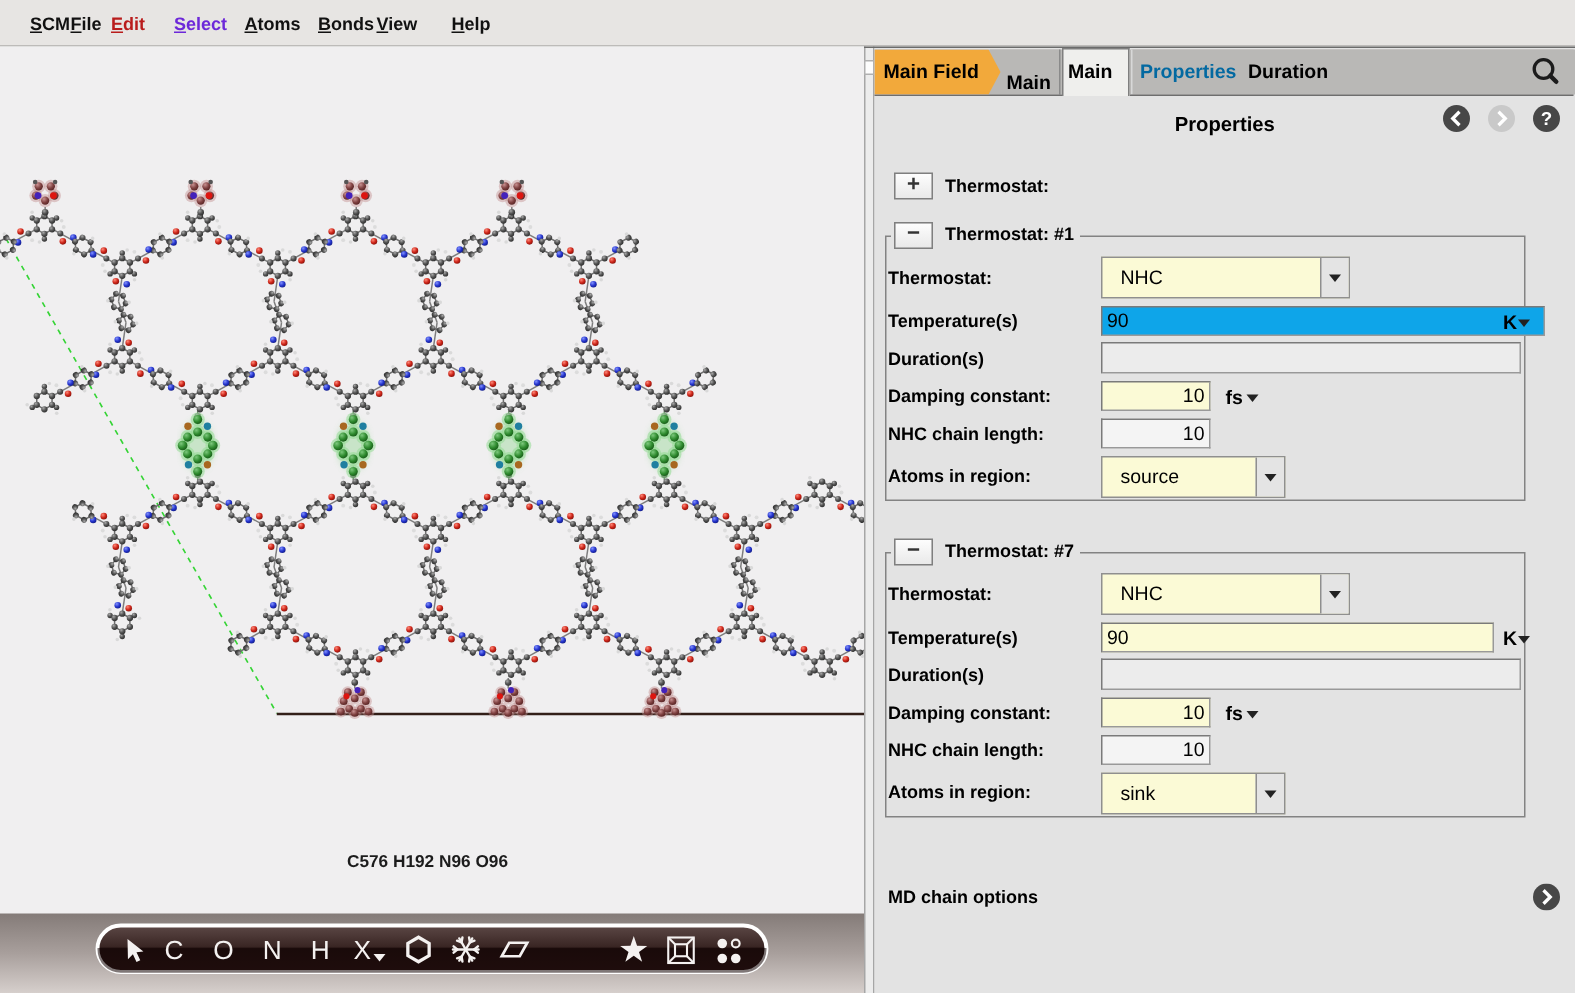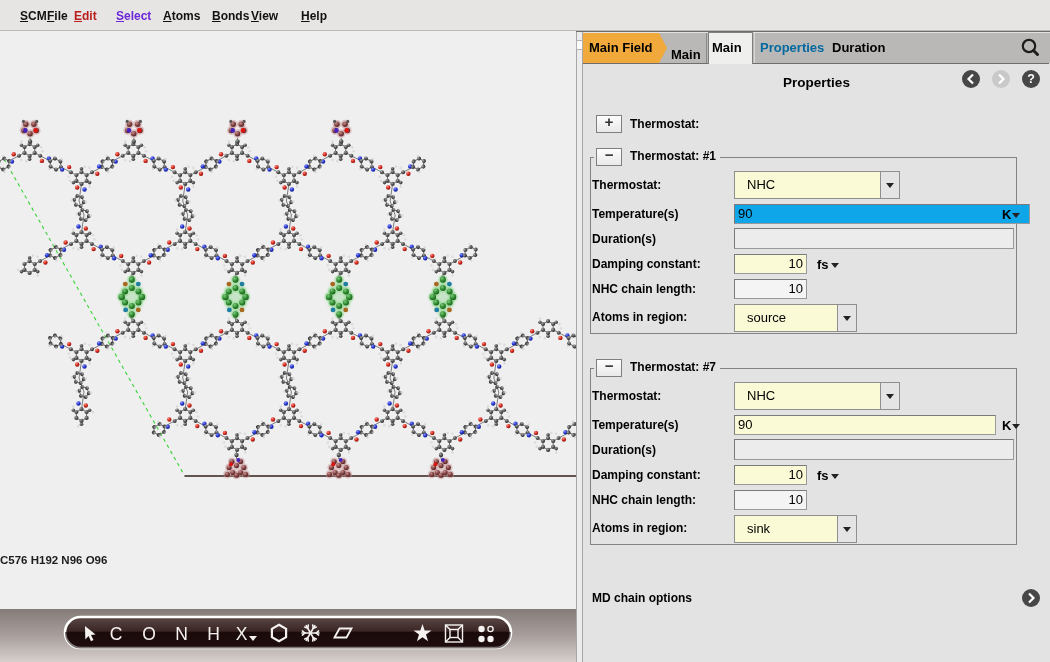--- a/index.html
+++ b/index.html
@@ -718,21 +718,21 @@
 <line x1="236.5" y1="452.0" x2="236.5" y2="459.0" stroke="#7d7d7d" stroke-width="1.0"></line>
 <circle cx="236.5" cy="455.0" r="2.2" fill="url(#gc)"></circle>
 <use href="#pinkb" transform="translate(236.5,467.0)"></use>
 <line x1="338.8" y1="452.0" x2="338.8" y2="459.0" stroke="#7d7d7d" stroke-width="1.0"></line>
 <circle cx="338.8" cy="455.0" r="2.2" fill="url(#gc)"></circle>
 <use href="#pinkb" transform="translate(338.8,467.0)"></use>
 <line x1="441.0" y1="452.0" x2="441.0" y2="459.0" stroke="#7d7d7d" stroke-width="1.0"></line>
 <circle cx="441.0" cy="455.0" r="2.2" fill="url(#gc)"></circle>
 <use href="#pinkb" transform="translate(441.0,467.0)"></use>
 </svg>
-<div style="position:absolute;left:0;top:554px;width:570px;text-align:left;font:bold 11.5px 'Liberation Sans',sans-serif;color:#1c1c1c">C576 H192 N96 O96</div>
+<div style="position:absolute;left:0;top:569px;width:570px;text-align:center;font:bold 11.5px 'Liberation Sans',sans-serif;color:#1c1c1c">C576 H192 N96 O96</div>
 <svg style="position:absolute;left:0;top:608px" width="576" height="54">
     <defs>
 <linearGradient id="band" x1="0" y1="0" x2="0" y2="1">
  <stop offset="0" stop-color="#847b78"></stop>
         <stop offset="0.5" stop-color="#a89f9c"></stop>
         <stop offset="1" stop-color="#d6cfcc"></stop>
 </linearGradient>
 <linearGradient id="pill" x1="0" y1="0" x2="0" y2="1">
  <stop offset="0" stop-color="#5c4846"></stop>
         <stop offset="0.45" stop-color="#3a2624"></stop>

